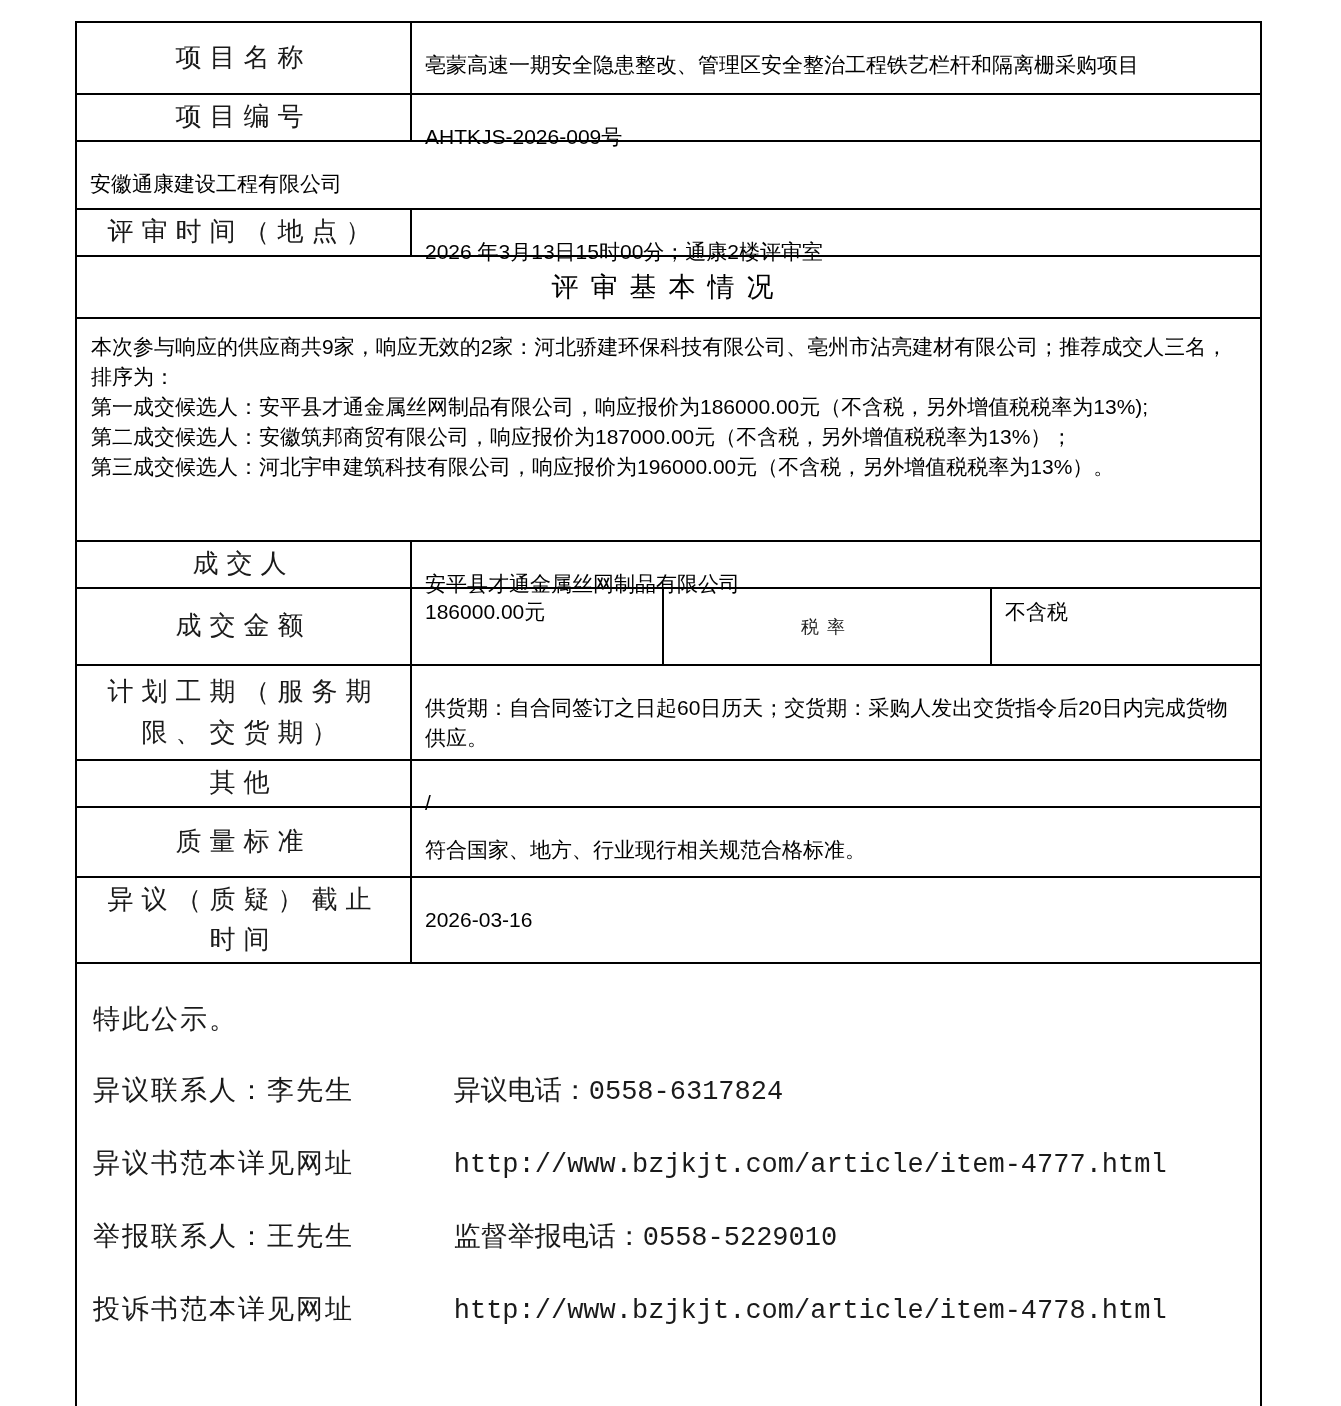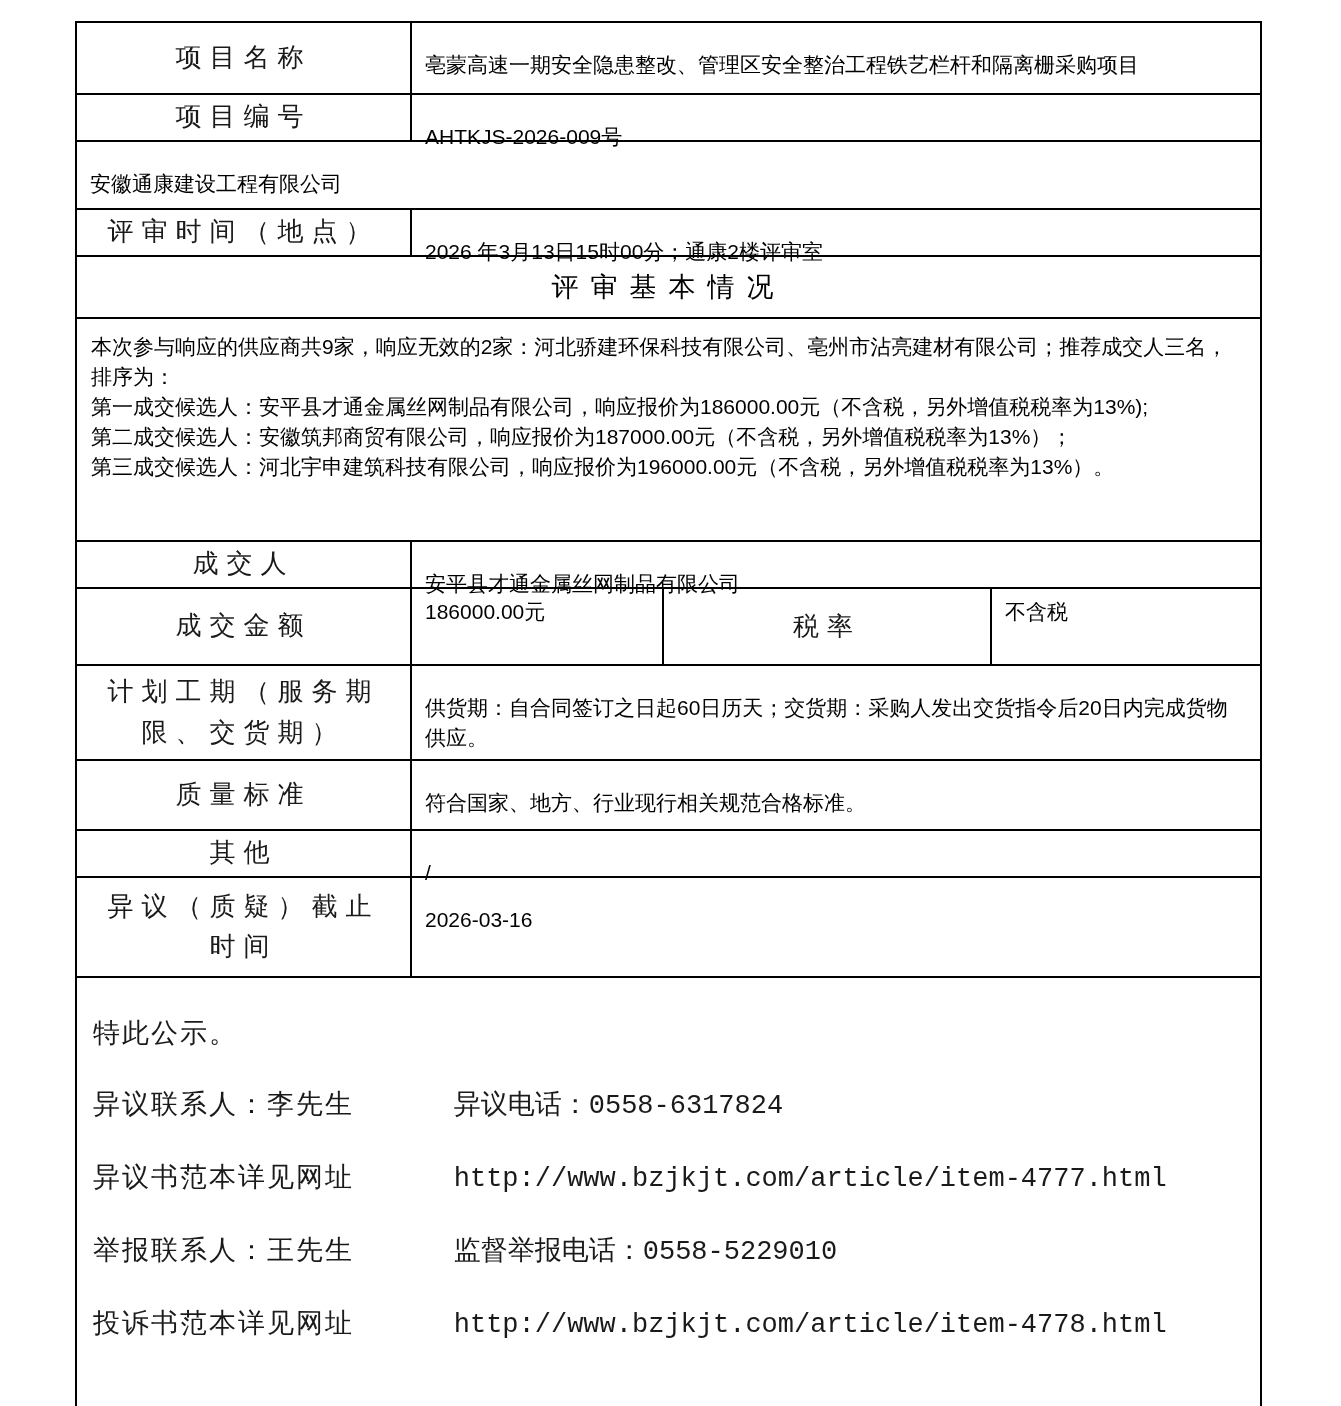--- a/index.html
+++ b/index.html
@@ -50,21 +50,21 @@
     text-align: left;
   }
   .h72  { height: 72px; }
   .h65  { height: 47px; }
   .h68  { height: 68px; }
   .h62  { height: 62px; }
   .h223 { height: 223px; }
   .h77  { height: 77px; }
   .h95  { height: 95px; }
   .h70  { height: 70px; }
-  .h100 { height: 100px; }
+  .h100 { height: 86px; }
   .section-header-row {
     display: flex;
     align-items: center;
     justify-content: center;
     border-bottom: 2px solid #000;
     font-family: "Liberation Serif", "DejaVu Serif", serif;
     font-size: 27px;
     letter-spacing: 12px;
     color: #000000;
     text-align: center;
@@ -83,21 +83,21 @@
     font-size: 21px;
     font-weight: 500;
   }
   .tax-label {
     width: 328px; min-width: 328px;
     border-right: 2px solid #000;
     display: flex;
     align-items: center;
     justify-content: center;
     font-family: "Liberation Serif", "DejaVu Serif", serif;
-    font-size: 26px;
+    font-size: 18px;
     letter-spacing: 8px;
     color: #1a1a1a;
   }
   .tax-value {
     flex: 1;
     padding: 9px 13px;
     font-size: 21px;
     font-weight: 500;
   }
   .footer-cell {
@@ -167,30 +167,30 @@
     <div class="amount-value">186000.00元</div>
     <div class="tax-label">税率</div>
     <div class="tax-value">不含税</div>
   </div>
 
   <div class="row h95">
     <div class="label-cell">计划工期（服务期限、交货期）</div>
     <div class="value-cell">供货期：自合同签订之日起60日历天；交货期：采购人发出交货指令后20日内完成货物供应。</div>
   </div>
 
+  <div class="row h65">
+    <div class="label-cell">其他</div>
+    <div class="value-cell">/</div>
+  </div>
+
   <div class="row h70">
     <div class="label-cell">质量标准</div>
     <div class="value-cell">符合国家、地方、行业现行相关规范合格标准。</div>
   </div>
 
-  <div class="row h65">
-    <div class="label-cell">其他</div>
-    <div class="value-cell">/</div>
-  </div>
-
   <div class="row h100">
     <div class="label-cell">异议（质疑）截止时间</div>
     <div class="value-cell">2026-03-16</div>
   </div>
 
   <div class="footer-cell">
     <div class="footer-line">特此公示。</div>
     <div class="footer-line">
       <span class="f-left">异议联系人：李先生</span>
       <span class="f-right">异议电话：0558-6317824</span>

